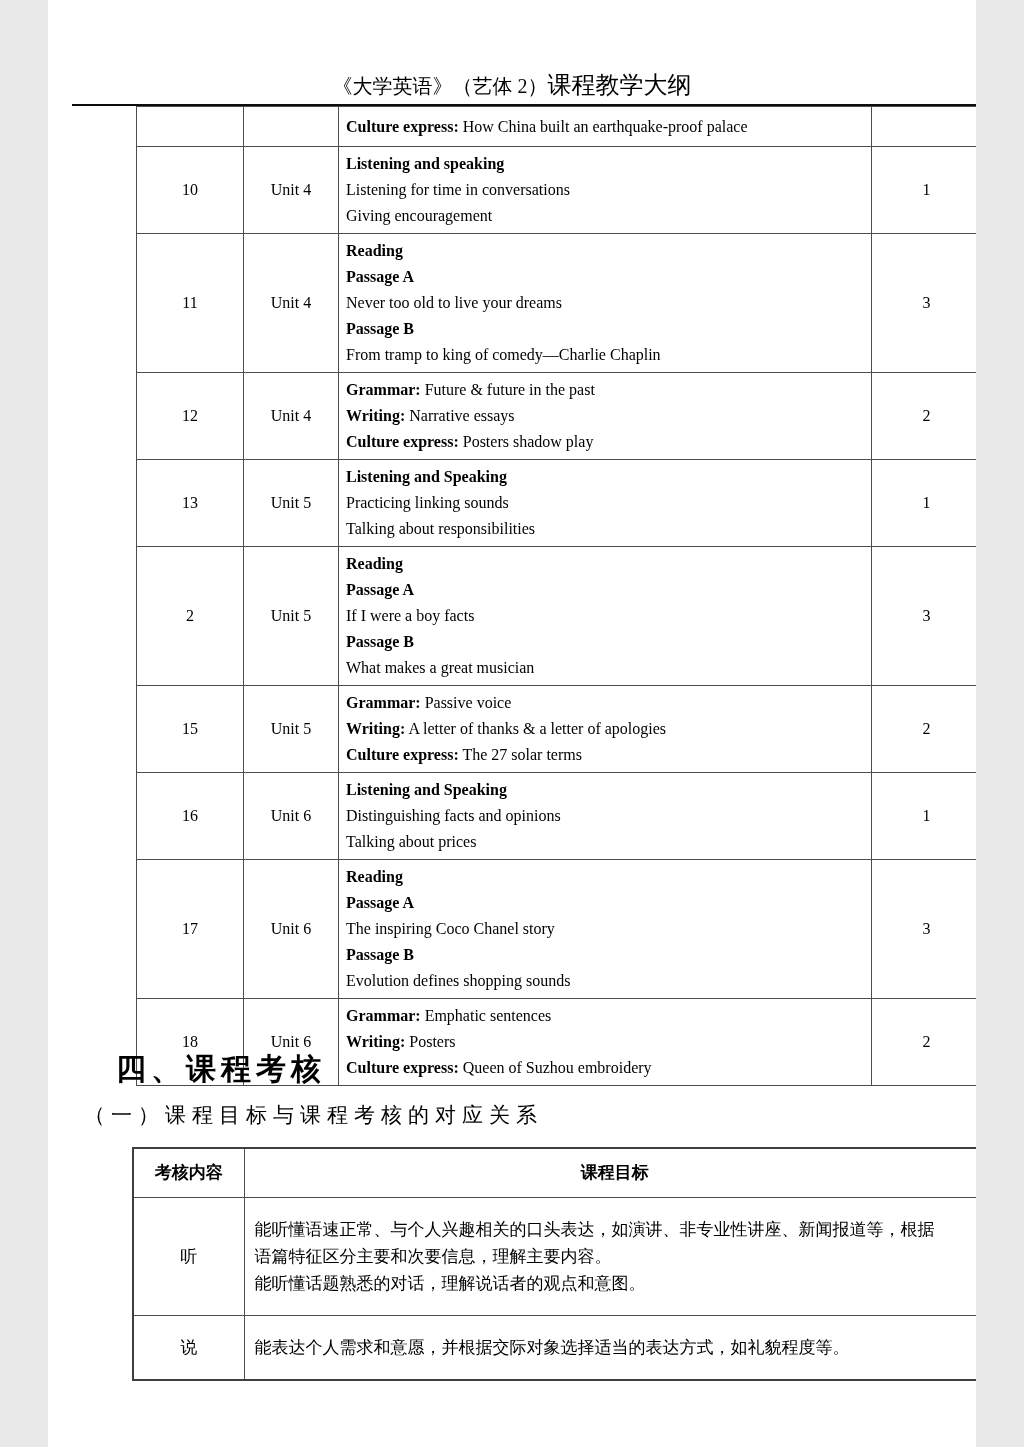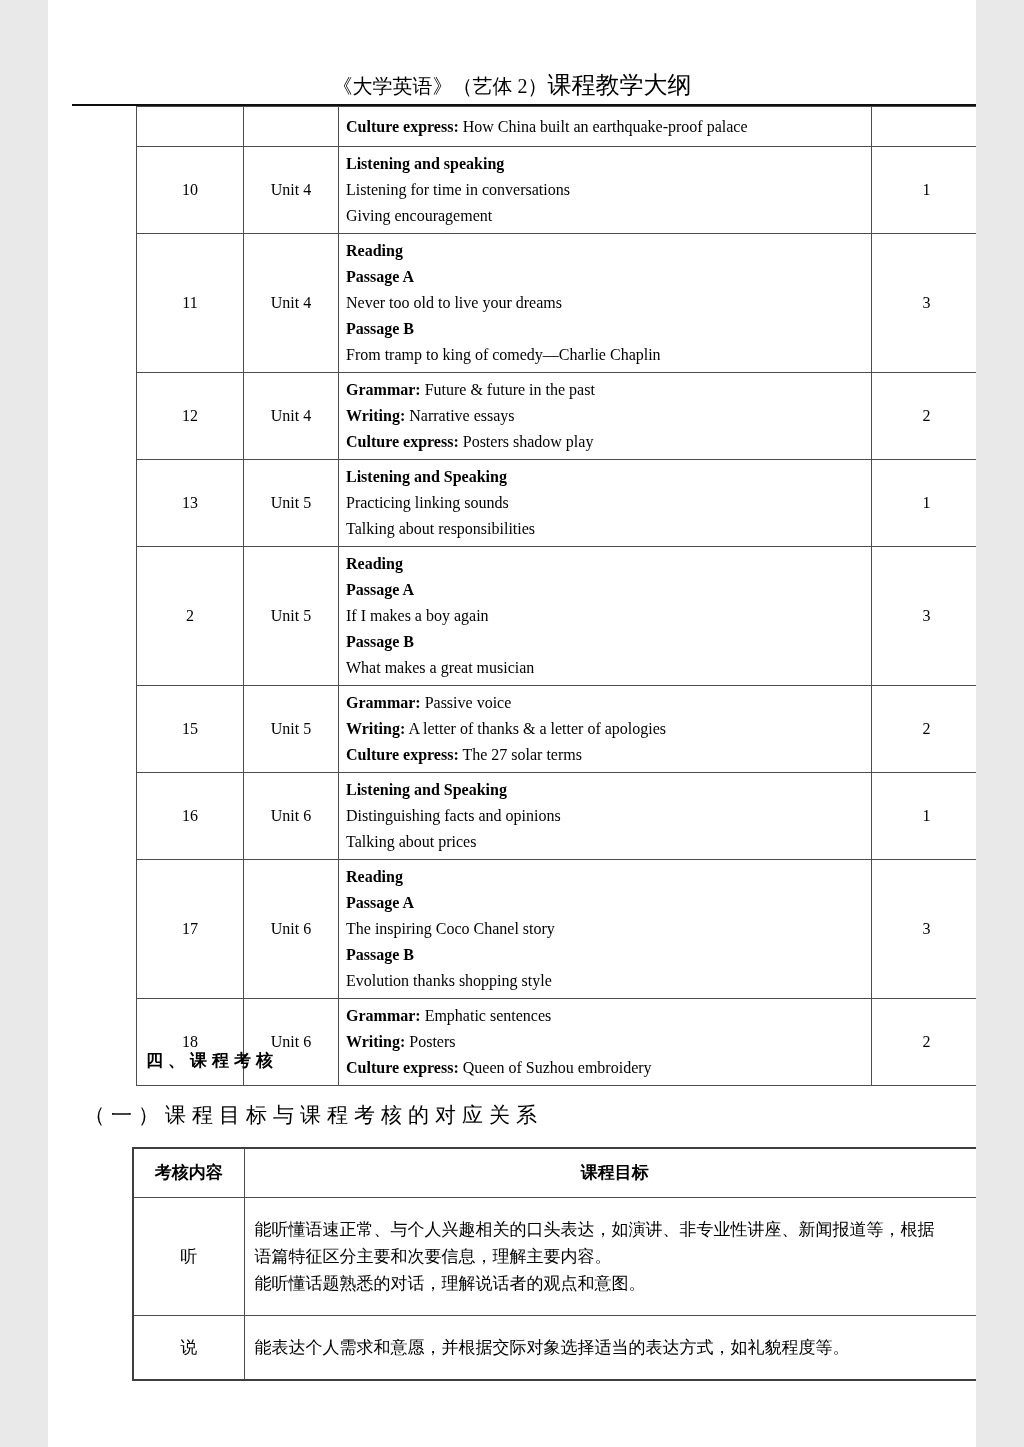--- a/index.html
+++ b/index.html
@@ -23,23 +23,23 @@
   .c-week, .c-unit, .c-hours { text-align:center; vertical-align:middle; font-size:16px; }
   .c-content { padding:4px 7px; vertical-align:middle; }
   .line { line-height:26px; font-size:16px; white-space:nowrap; }
   .bd { font-weight:bold; }
   tr.r1 { height:40px; }
   tr.r3 { height:81px; }
   tr.r5 { height:135px; }
 
   
   .sec-heading {
-    position:absolute; left:98px; top:1049px;
+    position:absolute; left:68px; top:1049px;
     font-family:Liberation Sans, sans-serif;
-    font-weight:bold; font-size:17px; letter-spacing:5px; white-space:nowrap;
+    font-weight:bold; font-size:30px; letter-spacing:5px; white-space:nowrap;
   }
   .sub-heading {
     position:absolute; left:36px; top:1101px;
     font-weight:normal; font-size:21px; letter-spacing:6px; white-space:nowrap;
   }
 
   
   .assess { position:absolute; left:84px; top:1147px; width:853px; border:2px solid #3f3f3f; }
   .assess td { border:1px solid #4d4d4d; overflow:hidden; }
   tr.head-row { height:49px; }
@@ -122,21 +122,21 @@
             <div class="line"><span>Talking about responsibilities</span></div>
           </td>
           <td class="c-hours">1</td>
         </tr>
         <tr class="r5">
           <td class="c-week">2</td>
           <td class="c-unit">Unit 5</td>
           <td class="c-content">
             <div class="line"><span class="bd">Reading</span></div>
             <div class="line"><span class="bd">Passage A</span></div>
-            <div class="line"><span>If I makes a boy again</span></div>
+            <div class="line"><span>If I were a boy facts</span></div>
             <div class="line"><span class="bd">Passage B</span></div>
             <div class="line"><span>What makes a great musician</span></div>
           </td>
           <td class="c-hours">3</td>
         </tr>
         <tr class="r3">
           <td class="c-week">15</td>
           <td class="c-unit">Unit 5</td>
           <td class="c-content">
             <div class="line"><span class="bd">Grammar:</span><span> Passive voice</span></div>
@@ -156,21 +156,21 @@
           <td class="c-hours">1</td>
         </tr>
         <tr class="r5">
           <td class="c-week">17</td>
           <td class="c-unit">Unit 6</td>
           <td class="c-content">
             <div class="line"><span class="bd">Reading</span></div>
             <div class="line"><span class="bd">Passage A</span></div>
             <div class="line"><span>The inspiring Coco Chanel story</span></div>
             <div class="line"><span class="bd">Passage B</span></div>
-            <div class="line"><span>Evolution thanks shopping style</span></div>
+            <div class="line"><span>Evolution defines shopping sounds</span></div>
           </td>
           <td class="c-hours">3</td>
         </tr>
         <tr class="r3">
           <td class="c-week">18</td>
           <td class="c-unit">Unit 6</td>
           <td class="c-content">
             <div class="line"><span class="bd">Grammar:</span><span> Emphatic sentences</span></div>
             <div class="line"><span class="bd">Writing:</span><span> Posters</span></div>
             <div class="line"><span class="bd">Culture express:</span><span> Queen of Suzhou embroidery</span></div>

